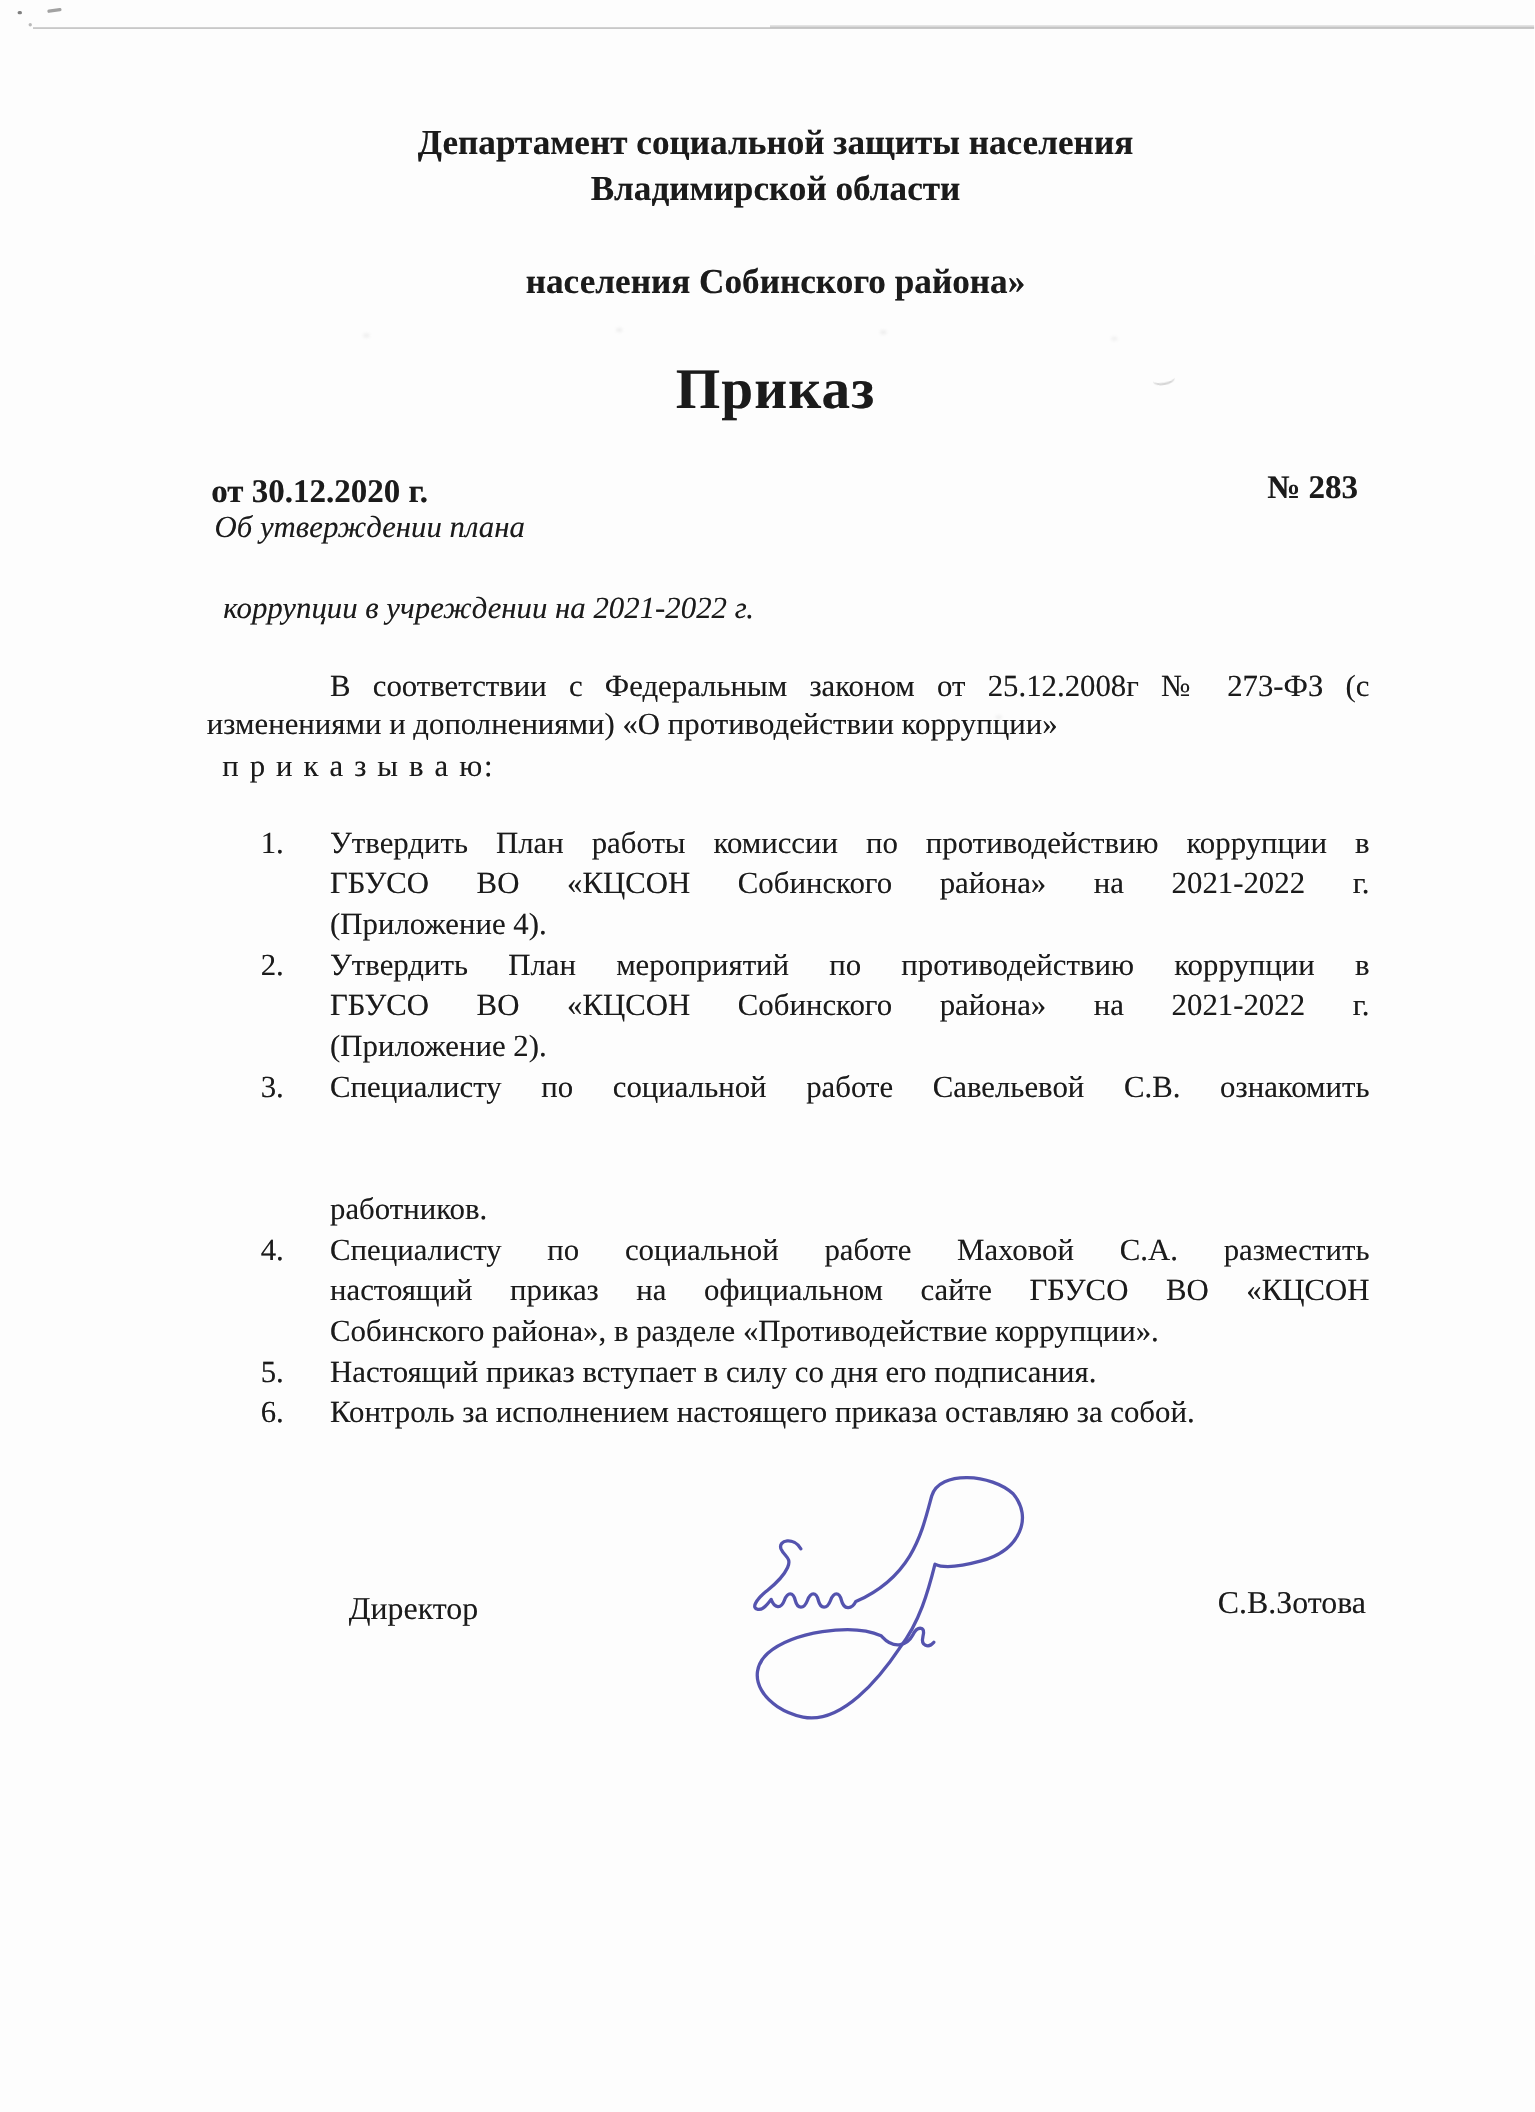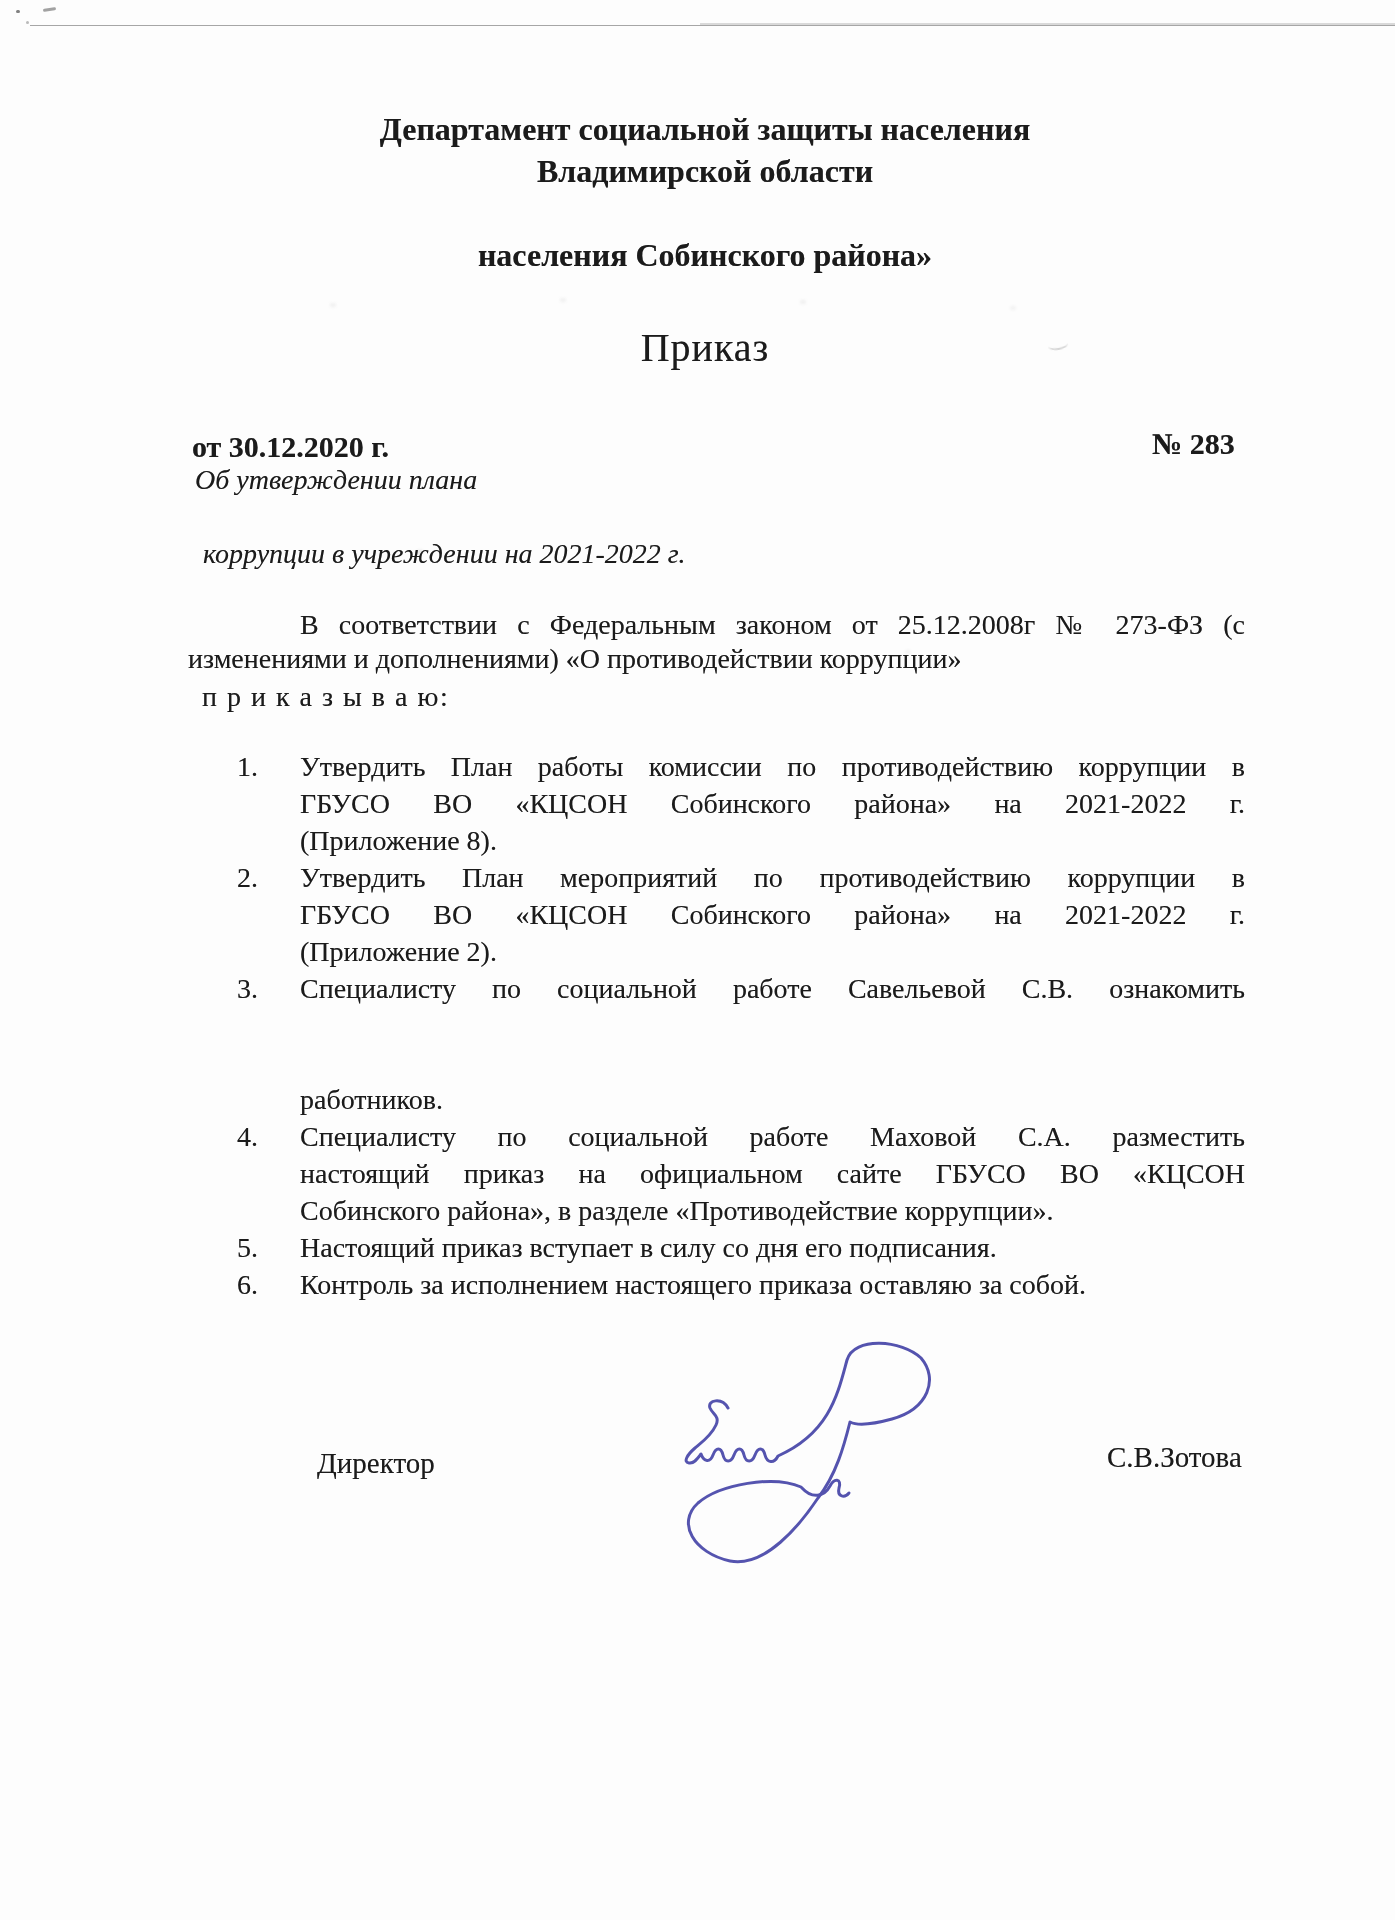--- a/index.html
+++ b/index.html
@@ -9,21 +9,21 @@
     background:#fdfdfd;
     font-family:"Liberation Serif","DejaVu Serif",serif;
     color:#1b1b1b;
     overflow:hidden;
   }
   .ln{position:absolute;white-space:pre;font-size:28px;line-height:1.2;color:#1b1b1b;
       text-shadow:0 0 .4px rgba(20,20,20,.45);}
   .just{white-space:normal;text-align:justify;text-align-last:justify;}
   .center{left:15px;width:1380px;text-align:center;}
   .letterhead-line{font-size:32px;font-weight:bold;}
-  .title{font-size:40px;font-weight:normal;letter-spacing:1px;}
+  .title{font-size:52px;font-weight:bold;letter-spacing:1px;}
   .meta{font-size:30px;font-weight:bold;}
   .subj{font-size:28px;font-style:italic;}
   .num{font-size:28px;}
   .spread{letter-spacing:1.5px;}
   
   .artifact{position:absolute;pointer-events:none;}
   .topline1{left:30px;top:25px;width:1365px;height:1px;background:rgba(95,95,95,.55);}
   .topline2{left:700px;top:23px;width:695px;height:2px;background:rgba(110,110,110,.25);}
   .dot1{left:16px;top:10px;width:4px;height:3px;background:#555;opacity:.75;border-radius:2px;}
   .dot2{left:26px;top:21px;width:3px;height:3px;background:#777;opacity:.5;border-radius:2px;}
@@ -68,21 +68,21 @@
   <div class="ln subj" style="left:195px;top:463px">Об утверждении плана</div>
   <div class="ln subj" style="left:203px;top:537px">коррупции в учреждении на 2021-2022 г.</div>
 
   <div class="ln just" style="left:300px;top:608px;width:945px">В соответствии с Федеральным законом от 25.12.2008г № 273-ФЗ (с</div>
   <div class="ln" style="left:188px;top:642px">изменениями и дополнениями) «О противодействии коррупции»</div>
   <div class="ln spread" style="left:202px;top:680px">п р и к а з ы в а ю:</div>
 
   <div class="ln num" style="left:237px;top:750px">1.</div>
   <div class="ln just" style="left:300px;top:750px;width:945px">Утвердить План работы комиссии по противодействию коррупции в</div>
   <div class="ln just" style="left:300px;top:787px;width:945px">ГБУСО ВО «КЦСОН Собинского района» на 2021-2022 г.</div>
-  <div class="ln" style="left:300px;top:824px">(Приложение 8).</div>
+  <div class="ln" style="left:300px;top:824px">(Приложение 4).</div>
 
   <div class="ln num" style="left:237px;top:861px">2.</div>
   <div class="ln just" style="left:300px;top:861px;width:945px">Утвердить План мероприятий по противодействию коррупции в</div>
   <div class="ln just" style="left:300px;top:898px;width:945px">ГБУСО ВО «КЦСОН Собинского района» на 2021-2022 г.</div>
   <div class="ln" style="left:300px;top:935px">(Приложение 2).</div>
 
   <div class="ln num" style="left:237px;top:972px">3.</div>
   <div class="ln just" style="left:300px;top:972px;width:945px">Специалисту по социальной работе Савельевой С.В.  ознакомить</div>
   <div class="ln" style="left:300px;top:1083px">работников.</div>
 

